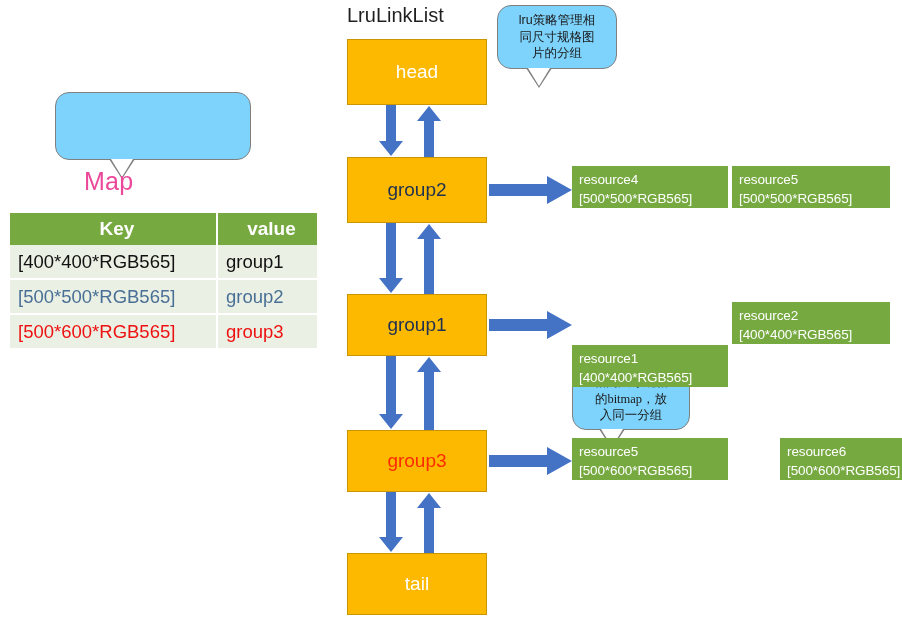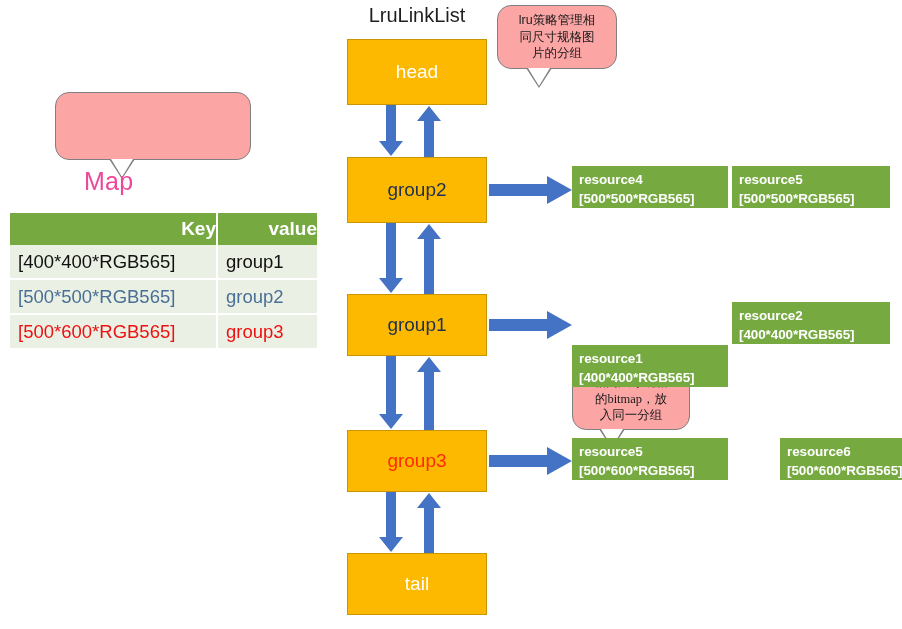--- a/index.html
+++ b/index.html
@@ -18,21 +18,21 @@
     overflow: hidden;
   }
   .abs { position: absolute; }
 
   
   .bubble {
     position: absolute;
     box-sizing: border-box;
     border: 1.4px solid #808080;
     border-radius: 14px;
-    background: #fca5a5;
+    background: #7dd3fc;
     color: #1a1a1a;
     text-align: center;
     display: flex;
     align-items: center;
     justify-content: center;
   }
   .bubble-text { line-height: 1.32; white-space: pre-line; }
   .bubble-tail {
     position: absolute;
     width: 0; height: 0;
@@ -59,21 +59,21 @@
   .map-table {
     position: absolute;
     border-collapse: collapse;
     table-layout: fixed;
   }
   .map-table th {
     background: #76a940;
     color: #ffffff;
     font-size: 19px;
     font-weight: bold;
-    text-align: right;
+    text-align: center;
     padding: 4px 0 4px 8px;
     height: 24px;
     border: none;
   }
   .map-table td {
     background: #eaf1e4;
     font-size: 18.5px;
     padding: 4px 0 4px 8px;
     height: 25px;
     border-bottom: 2px solid #ffffff;
@@ -83,21 +83,20 @@
   .map-table td.sep { border-left: 2px solid #ffffff; }
   .map-table th.sep { border-left: 2px solid #ffffff; }
   .row-black { color: #111111; }
   .row-blue  { color: #4a6f96; }
   .row-red   { color: #ee1111; }
 
   
   .list-title {
     font-size: 20px;
     color: #1f1f1f;
-    text-align: center;
   }
 
   
   .node {
     position: absolute;
     box-sizing: border-box;
     background: #fcb900;
     border: 1px solid #c99500;
     display: flex;
     align-items: center;
@@ -111,21 +110,21 @@
   
   .v-arrow, .h-arrow { position: absolute; }
 
   
   .res-box {
     position: absolute;
     box-sizing: border-box;
     background: #76a940;
     color: #ffffff;
     font-size: 13.5px;
-    font-weight: bold;
+    font-weight: normal;
     line-height: 1.38;
     padding: 5px 0 0 7px;
     letter-spacing: -0.1px;
   }
 </style>
 </head>
 <body>
 
 <div id="canvas">
 

